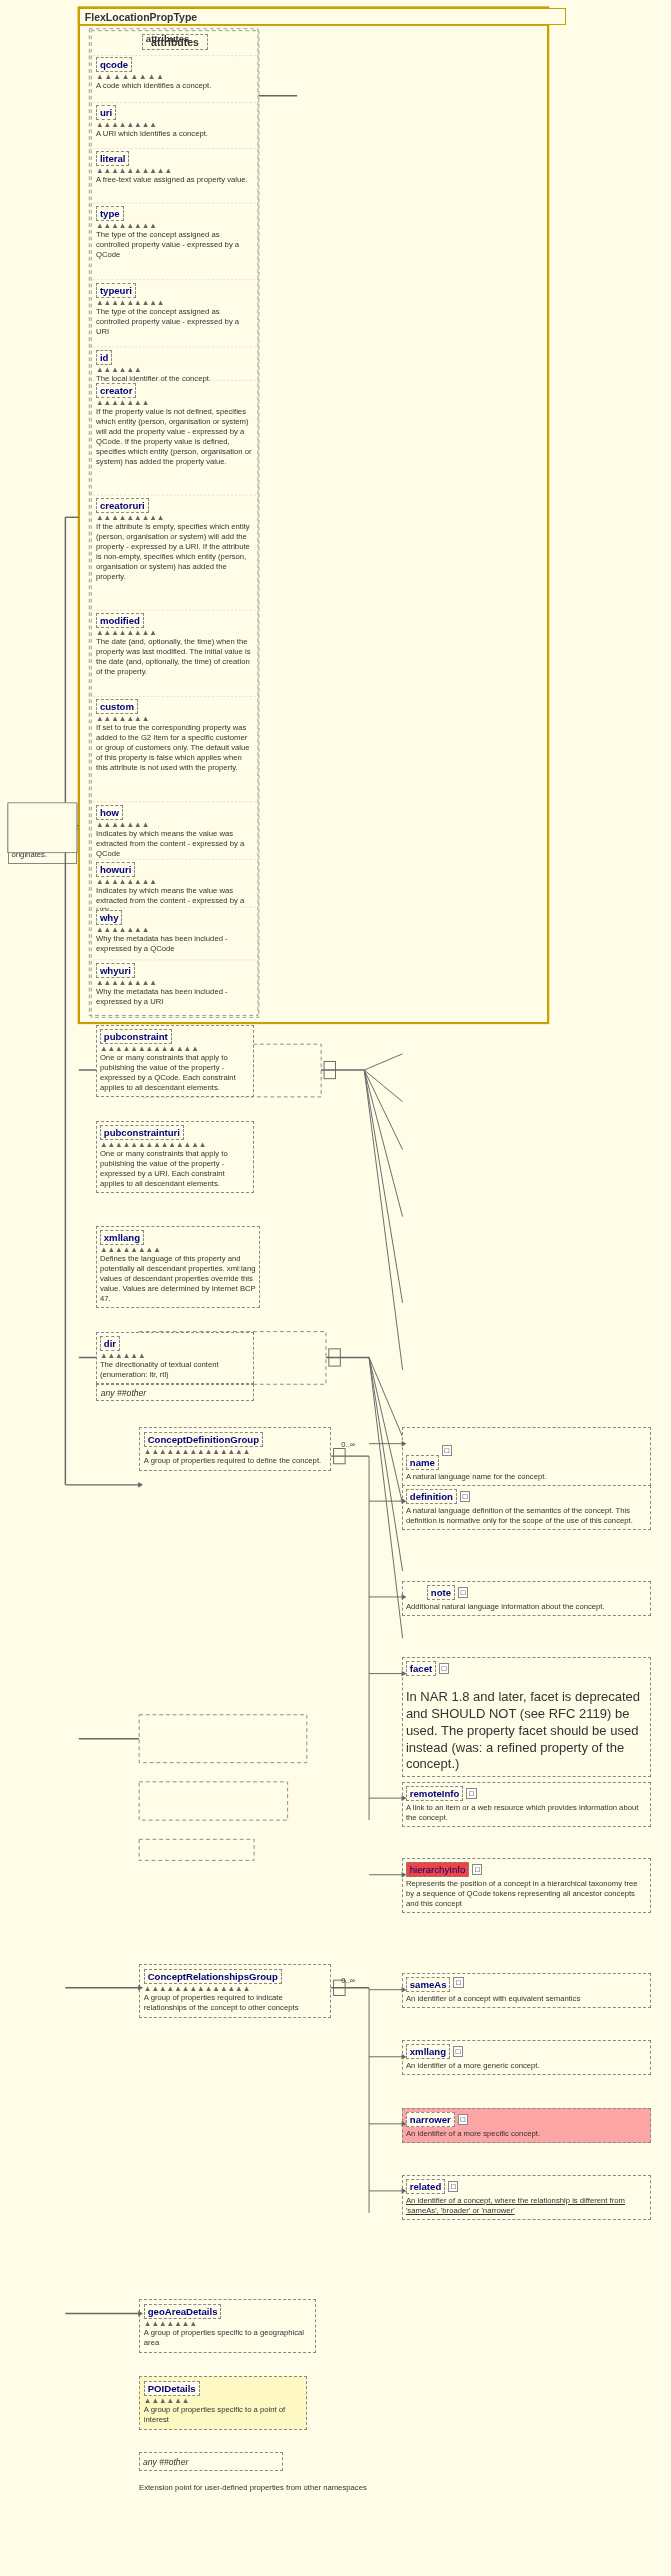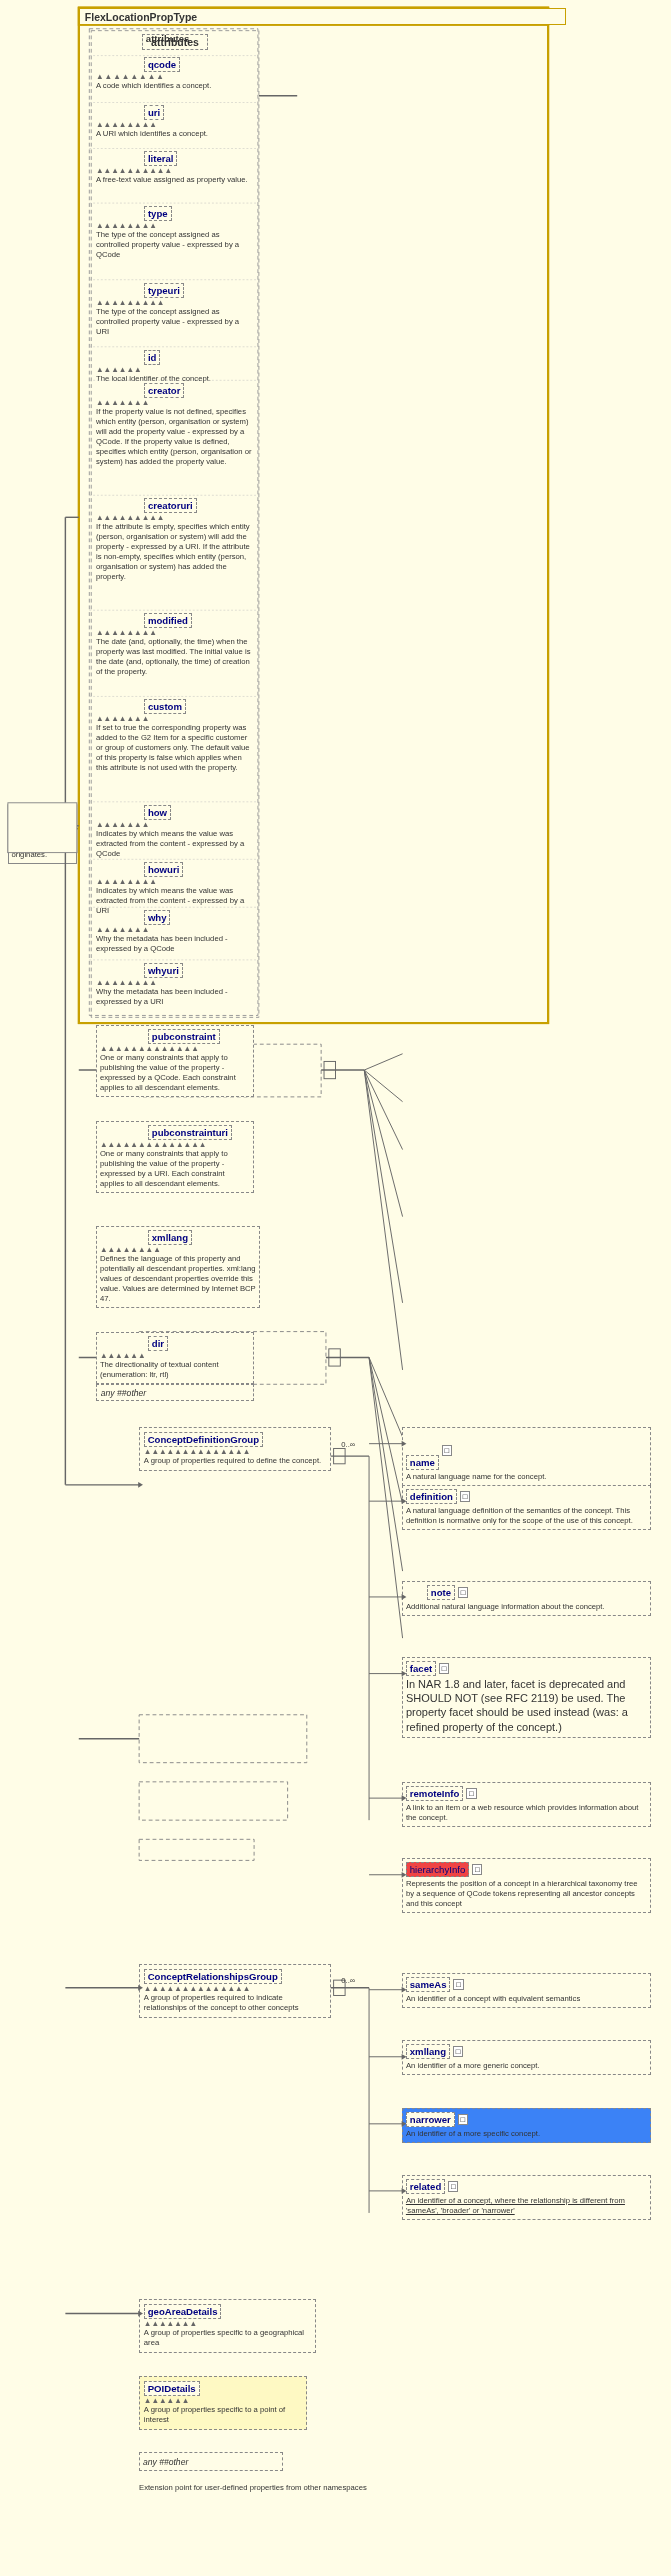--- a/index.html
+++ b/index.html
@@ -11,21 +11,20 @@
     }
 
     .attr-name {
       font-size: 9.6px;
       font-weight: bold;
       color: #000080;
       border: 1px dashed #888;
       display: inline-block;
       padding: 1px 2.9px;
       background: #fffde7;
-      margin-left: 48px;
     }
 
     
     .full-diagram {
       position: relative;
       width: 672px;
       height: 2576px;
       background: #fffde7;
     }
 
@@ -245,21 +244,21 @@
       <span style="font-size:7.7px; border:1px solid #888; padding:0 1.9px; background:#fff;">□</span>
     </div>
     <div style="font-size:7.7px; color:#333; line-height:1.3; margin-top:1.9px;">Additional natural language information about the concept.</div>
   </div>
 
   <div style="position:absolute; top:1657px; left:402px; width:249px; border:1px dashed #888; padding:2.9px; background:#fffde7;">
     <div style="display:flex; align-items:center; gap:2.9px;">
       <span style="font-size:9.6px; font-weight:bold; color:#000080; border:1px dashed #888; padding:1px 2.9px; background:#fffde7;">facet</span>
       <span style="font-size:7.7px; border:1px solid #888; padding:0 1.9px; background:#fff;">□</span>
     </div>
-    <div style="font-size:11px; color:#333; line-height:1.3; margin-top:1px;">In NAR 1.8 and later, facet is deprecated and SHOULD NOT (see RFC 2119) be used. The property facet should be used instead (was: a refined property of the concept.)</div>
+    <div style="font-size:13px; color:#333; line-height:1.3; margin-top:13px;">In NAR 1.8 and later, facet is deprecated and SHOULD NOT (see RFC 2119) be used. The property facet should be used instead (was: a refined property of the concept.)</div>
   </div>
 
   <div style="position:absolute; top:1782px; left:402px; width:249px; border:1px dashed #888; padding:2.9px; background:#fffde7;">
     <div style="display:flex; align-items:center; gap:2.9px;">
       <span style="font-size:9.6px; font-weight:bold; color:#000080; border:1px dashed #888; padding:1px 2.9px; background:#fffde7;">remoteInfo</span>
       <span style="font-size:7.7px; border:1px solid #888; padding:0 1.9px; background:#fff;">□</span>
     </div>
     <div style="font-size:7.7px; color:#333; line-height:1.3; margin-top:1.9px;">A link to an item or a web resource which provides information about the concept.</div>
   </div>
 
@@ -271,36 +270,36 @@
     <div style="font-size:7.7px; color:#333; line-height:1.3; margin-top:1.9px;">Represents the position of a concept in a hierarchical taxonomy tree by a sequence of QCode tokens representing all ancestor concepts and this concept</div>
   </div>
 
   <div style="position:absolute; top:1964px; left:139px; width:192px; border:1px dashed #888; padding:3.8px; background:#fffde7;">
     <div style="font-size:9.6px; font-weight:bold; color:#000080; border:1px dashed #888; display:inline-block; padding:1px 2.9px; background:#fffde7;">ConceptRelationshipsGroup</div>
     <div style="font-size:7.7px; color:#666;">▲▲▲▲▲▲▲▲▲▲▲▲▲▲</div>
     <div style="font-size:7.7px; color:#333; line-height:1.3;">A group of properties required to indicate relationships of the concept to other concepts</div>
   </div>
 
   <div style="position:absolute; top:1973px; left:402px; width:249px; border:1px dashed #888; padding:2.9px; background:#fffde7;">
-    <div style="display:flex; align-items:center; gap:2.9px;">
+    <div style="display:flex; align-items:flex-start; gap:2.9px;">
       <span style="font-size:9.6px; font-weight:bold; color:#000080; border:1px dashed #888; padding:1px 2.9px; background:#fffde7;">sameAs</span>
       <span style="font-size:7.7px; border:1px solid #888; padding:0 1.9px; background:#fff;">□</span>
     </div>
     <div style="font-size:7.7px; color:#333; line-height:1.3; margin-top:1.9px;">An identifier of a concept with equivalent semantics</div>
   </div>
 
   <div style="position:absolute; top:2040px; left:402px; width:249px; border:1px dashed #888; padding:2.9px; background:#fffde7;">
     <div style="display:flex; align-items:center; gap:2.9px;">
       <span style="font-size:9.6px; font-weight:bold; color:#000080; border:1px dashed #888; padding:1px 2.9px; background:#fffde7;">xmllang</span>
       <span style="font-size:7.7px; border:1px solid #888; padding:0 1.9px; background:#fff;">□</span>
     </div>
     <div style="font-size:7.7px; color:#333; line-height:1.3; margin-top:1.9px;">An identifier of a more generic concept.</div>
   </div>
 
-  <div style="position:absolute; top:2108px; left:402px; width:249px; border:1px dashed #888; padding:2.9px; background:#3b82f6;">
+  <div style="position:absolute; top:2108px; left:402px; width:249px; border:1px dashed #888; padding:2.9px; background:#fca5a5;">
     <div style="display:flex; align-items:center; gap:2.9px;">
       <span style="font-size:9.6px; font-weight:bold; color:#000080; border:1px dashed #888; padding:1px 2.9px; background:#fffde7;">narrower</span>
       <span style="font-size:7.7px; border:1px solid #888; padding:0 1.9px; background:#fff;">□</span>
     </div>
     <div style="font-size:7.7px; color:#333; line-height:1.3; margin-top:1.9px;">An identifier of a more specific concept.</div>
   </div>
 
   <div style="position:absolute; top:2175px; left:402px; width:249px; border:1px dashed #888; padding:2.9px; background:#fffde7;">
     <div style="display:flex; align-items:center; gap:2.9px;">
       <span style="font-size:9.6px; font-weight:bold; color:#000080; border:1px dashed #888; padding:1px 2.9px; background:#fffde7;">related</span>

